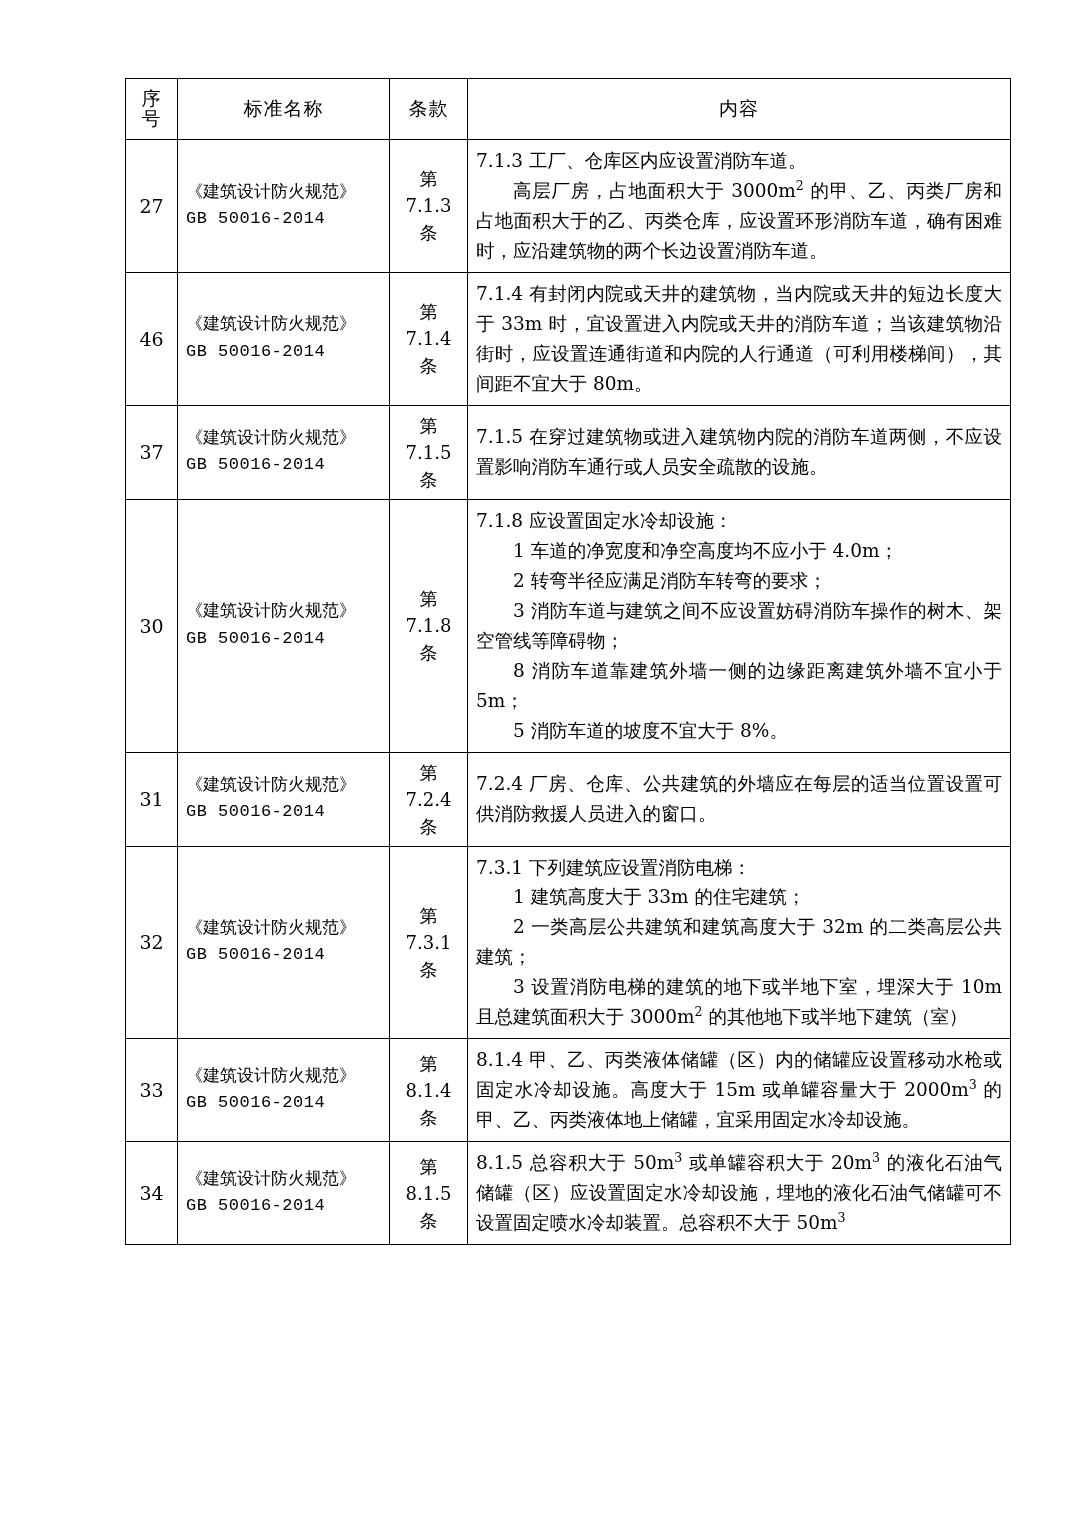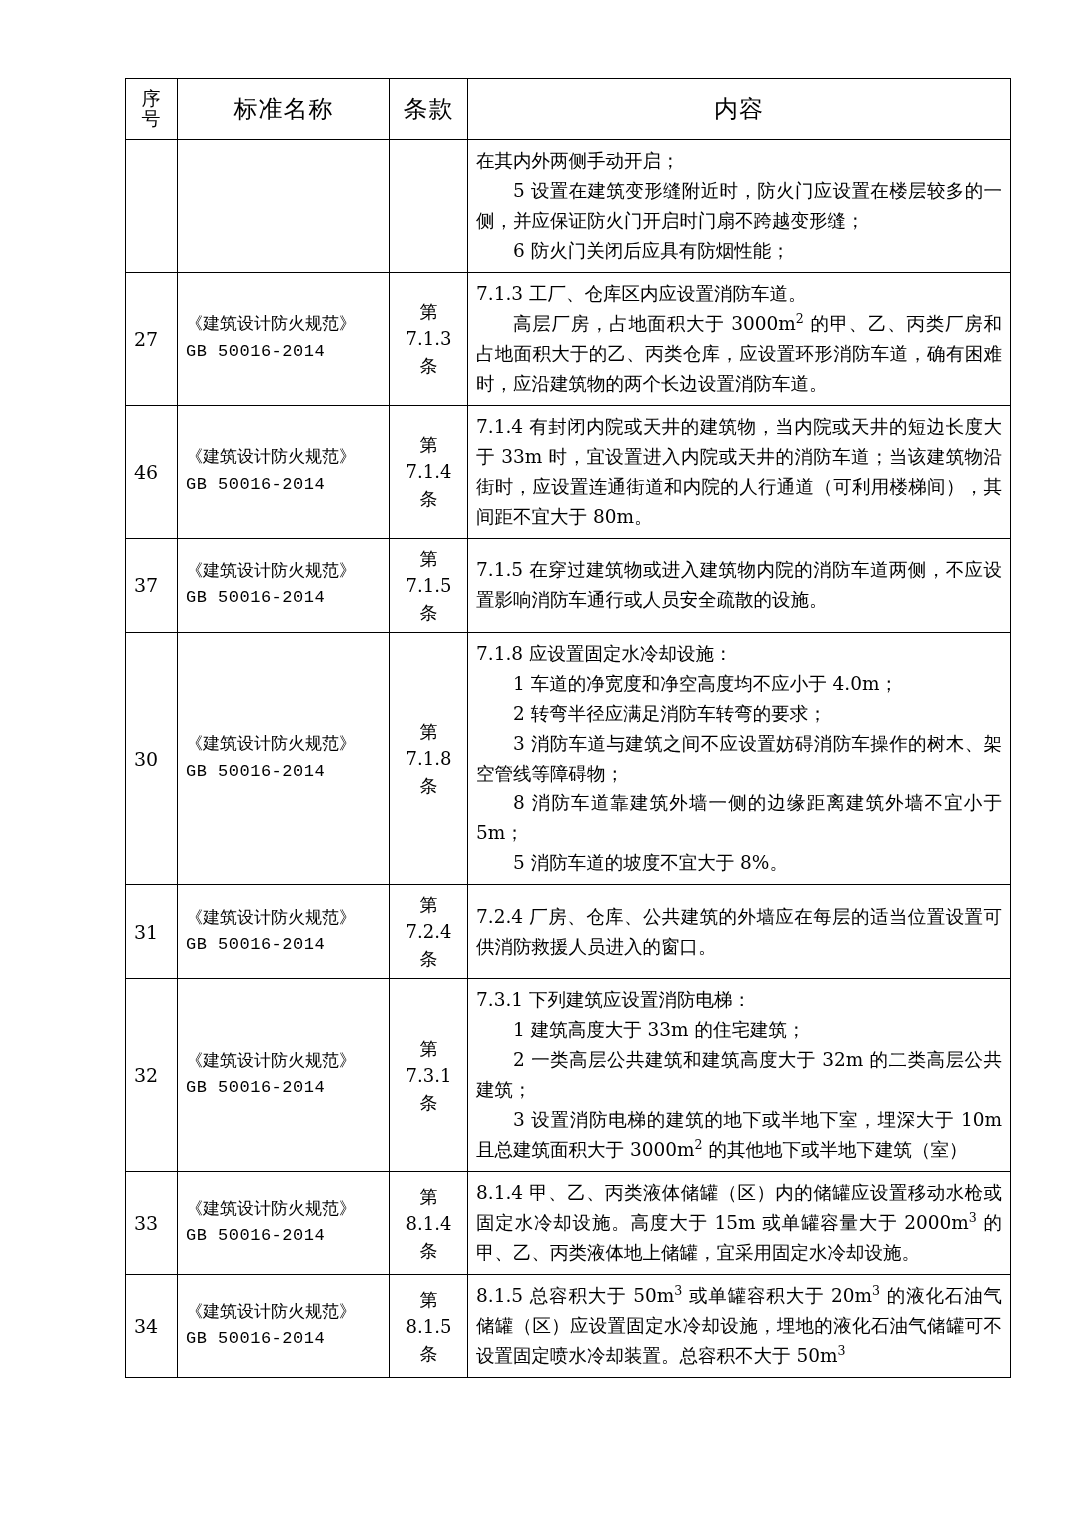--- a/index.html
+++ b/index.html
@@ -34,30 +34,31 @@
   
   col.c-no    { width: 52px; }
   col.c-name  { width: 212px; }
   col.c-clause{ width: 78px; }
   col.c-content{ width: 543px; }
 
   thead th {
     text-align: center;
     font-family: "DejaVu Serif", "Liberation Serif", serif;
     font-weight: bold;
-    font-size: 24px;
+    font-size: 19px;
     letter-spacing: 1px;
     padding: 10px 4px;
     height: 48px;
   }
   thead th.th-no {
     line-height: 1.05;
     font-size: 19px;
   }
   td.cell-no {
+    text-align: center;
     font-weight: bold;
     font-size: 19px;
   }
   td.cell-name {
     font-size: 17px;
     line-height: 1.55;
     font-family: Liberation Mono, monospace;
   }
   td.cell-name .std-title { display: block; }
   td.cell-name .std-code { display: block; letter-spacing: 0.5px; }
@@ -99,30 +100,20 @@
           <span>序</span><br>
           <span>号</span>
         </th>
         <th>标准名称</th>
         <th>条款</th>
         <th>内容</th>
       </tr>
     </thead>
     <tbody id="table-body">
         <tr>
-          <td class="cell-no"></td>
-          <td class="cell-name"></td>
-          <td class="cell-clause"></td>
-          <td class="cell-content">
-            <p>在其内外两侧手动开启；</p>
-            <p class="indent">5 设置在建筑变形缝附近时，防火门应设置在楼层较多的一侧，并应保证防火门开启时门扇不跨越变形缝；</p>
-            <p class="indent">6 防火门关闭后应具有防烟性能；</p>
-          </td>
-        </tr>
-        <tr>
           <td class="cell-no">27</td>
           <td class="cell-name">
             <span class="std-title">《建筑设计防火规范》</span>
             <span class="std-code">GB 50016-2014</span>
           </td>
           <td class="cell-clause">
             <span>第</span>
             <span>7.1.3</span>
             <span>条</span>
           </td>

